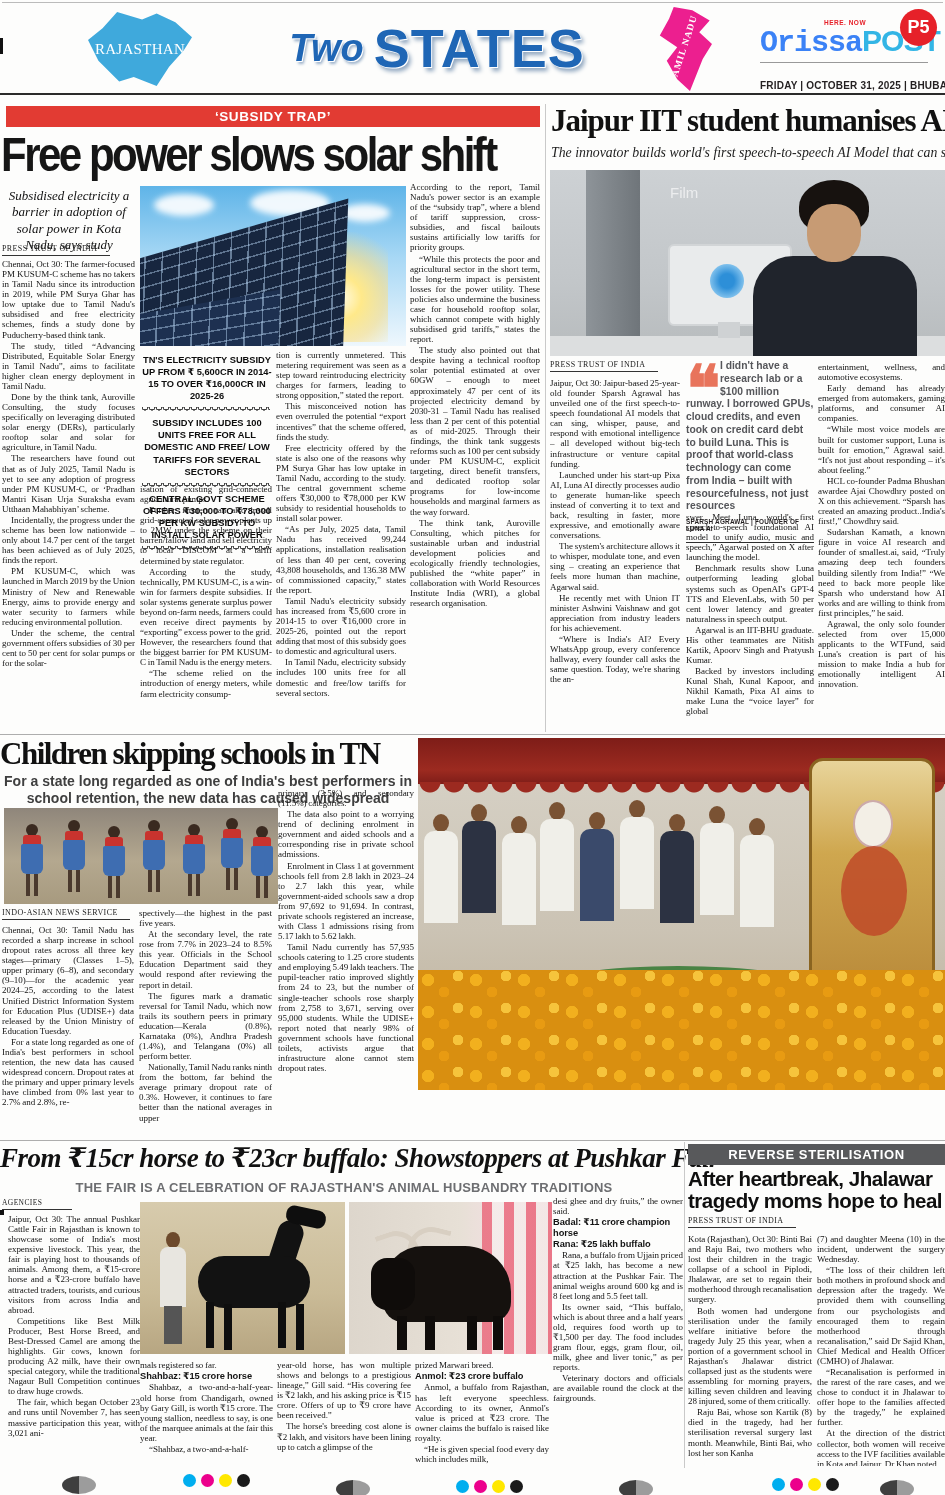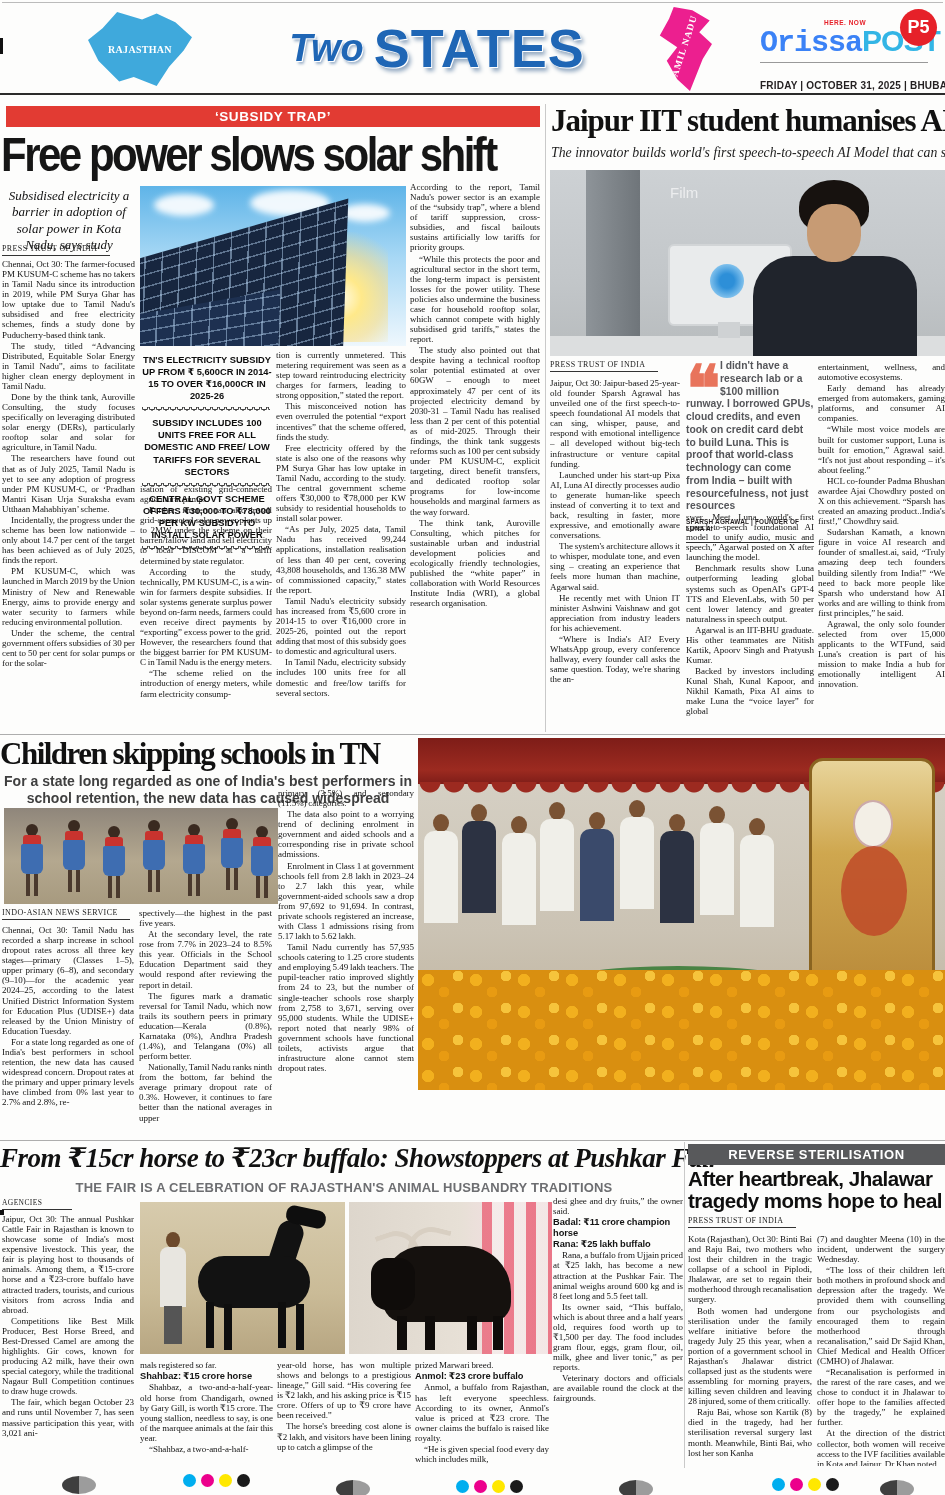--- a/index.html
+++ b/index.html
@@ -6,21 +6,21 @@
   .page{position:relative;width:945px;height:1495px;background:#fdfdfc;margin:0 auto;overflow:hidden;
         font-family:"Liberation Serif","DejaVu Serif",serif;color:#1a1a1a;}
   .abs{position:absolute;}
 
   
   .header-box{position:absolute;top:2px;left:2px;width:941px;height:89px;border-top:1px solid #bbb;}
   .rule-header{position:absolute;top:93px;left:0;width:945px;height:2px;background:#2a2a2a;}
   .map{position:absolute;display:flex;align-items:center;justify-content:center;}
   .map-raj{left:86px;top:9px;width:104px;height:74px;background:#3fa9dc;
      clip-path:polygon(28% 0,52% 10%,66% 2%,84% 14%,100% 34%,92% 52%,78% 74%,66% 100%,44% 88%,30% 94%,10% 66%,0 38%,14% 22%);}
-  .map-raj span{color:#fff;font-weight:bold;font-size:10px;letter-spacing:.3px;}
+  .map-raj span{color:#fff;font-weight:normal;font-size:15px;letter-spacing:.3px;}
   .map-tn{left:652px;top:4px;width:58px;height:84px;background:#ec1f8f;
      clip-path:polygon(34% 0,66% 4%,96% 16%,78% 30%,100% 44%,84% 62%,62% 100%,40% 86%,22% 64%,40% 48%,10% 34%,26% 14%);}
   .map-tn span{color:#fff;font-weight:bold;font-size:9.5px;transform:rotate(-72deg);letter-spacing:1px;white-space:nowrap;}
   .twostates{position:absolute;left:225px;top:14px;width:420px;text-align:center;white-space:nowrap;}
   .ts-light{font-family:"Liberation Sans","DejaVu Sans",sans-serif;font-style:italic;font-weight:bold;font-size:38px;color:#1f66b5;
      text-shadow:1px 1px 0 #fff,2px 3px 3px #9ab0c9;vertical-align:6px;margin-right:10px;}
   .ts-big{font-family:"Liberation Sans","DejaVu Sans",sans-serif;font-weight:bold;font-size:54px;color:#1f66b5;letter-spacing:1px;
      text-shadow:1px 1px 0 #fff,3px 4px 4px #8fa6bf;}
   .brand{position:absolute;left:758px;top:16px;width:168px;text-align:left;}
   .brand-tag{font-size:6.5px;font-weight:bold;color:#e62129;letter-spacing:.5px;margin-left:64px;
@@ -413,21 +413,21 @@
     <div class="tp-flowers"></div>
   </div>
 
 
   <div class="hrule" style="left:0;top:1140px;width:945px;"></div>
 
   <div class="headline-pushkar">From ₹15cr horse to ₹23cr buffalo: Showstoppers at Pushkar Fair</div>
   <div class="deck-pushkar">THE FAIR IS A CELEBRATION OF RAJASTHAN'S ANIMAL HUSBANDRY TRADITIONS</div>
   <div class="byline" style="left:2px;top:1198px;width:70px;font-size:7.5px;">AGENCIES</div>
 
-  <div class="col" style="left:2px;top:1214px;width:132px;height:252px;">
+  <div class="col" style="left:8px;top:1214px;width:132px;height:252px;">
       <p>Jaipur, Oct 30: The annual Pushkar Cattle Fair in Rajasthan is known to showcase some of India's most expensive livestock. This year, the fair is playing host to thousands of animals. Among them, a ₹15-crore horse and a ₹23-crore buffalo have attracted traders, tourists, and curious visitors from across India and abroad.</p>
       <p>Competitions like Best Milk Producer, Best Horse Breed, and Best-Dressed Camel are among the highlights. Gir cows, known for producing A2 milk, have their own special category, while the traditional Nagaur Bull Competition continues to draw huge crowds.</p>
       <p>The fair, which began October 23 and runs until November 7, has seen massive participation this year, with 3,021 ani-</p>
     </div>
 
   <div class="photo ph-horse">
     <div class="handler">
         <div class="p-head"></div>
         <div class="p-body"></div>
         <div class="p-legs"></div>

